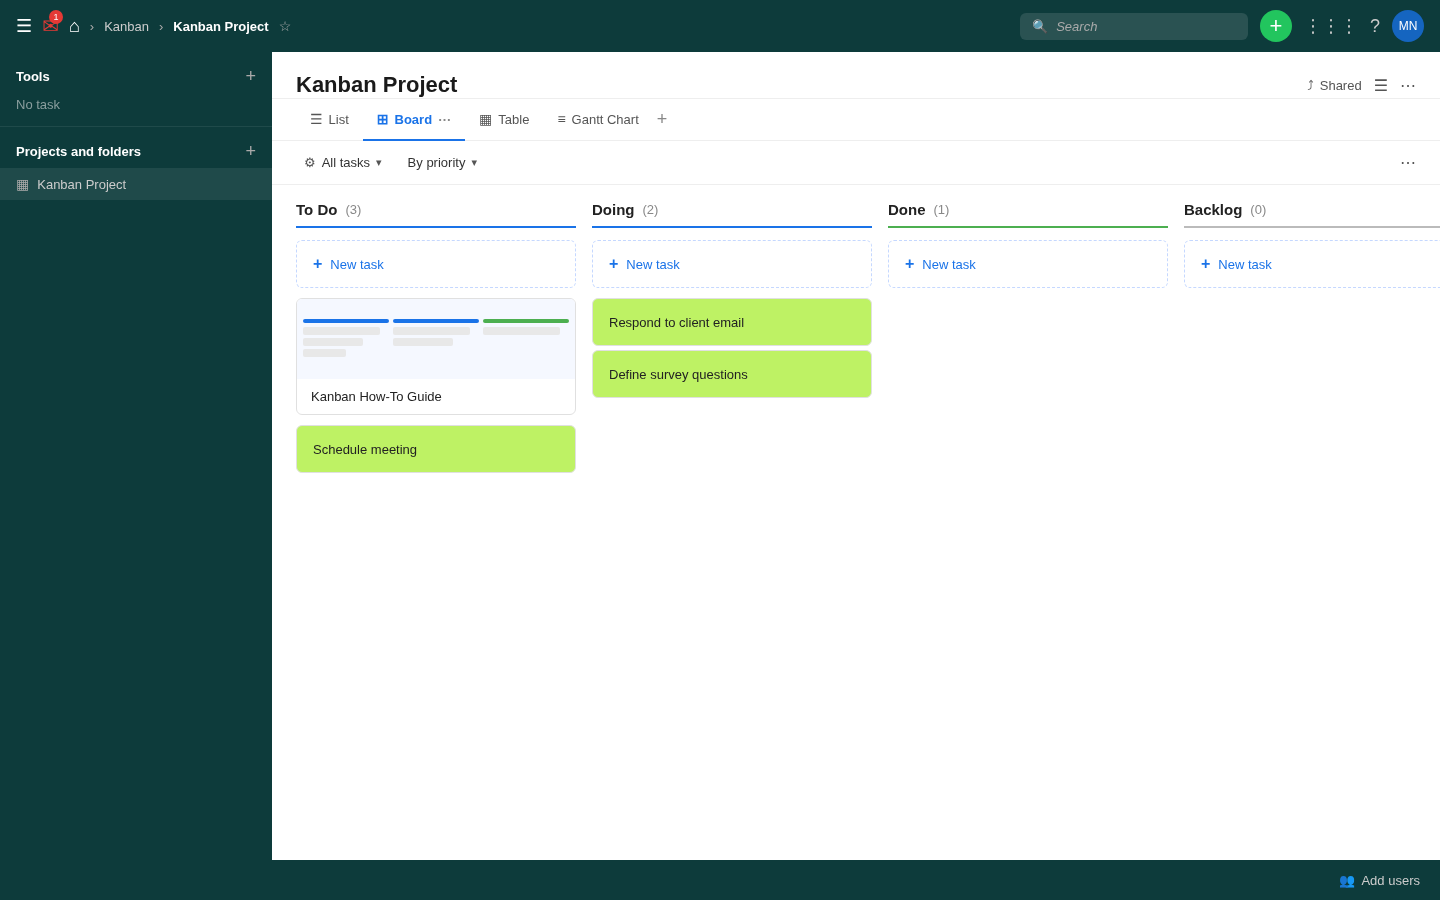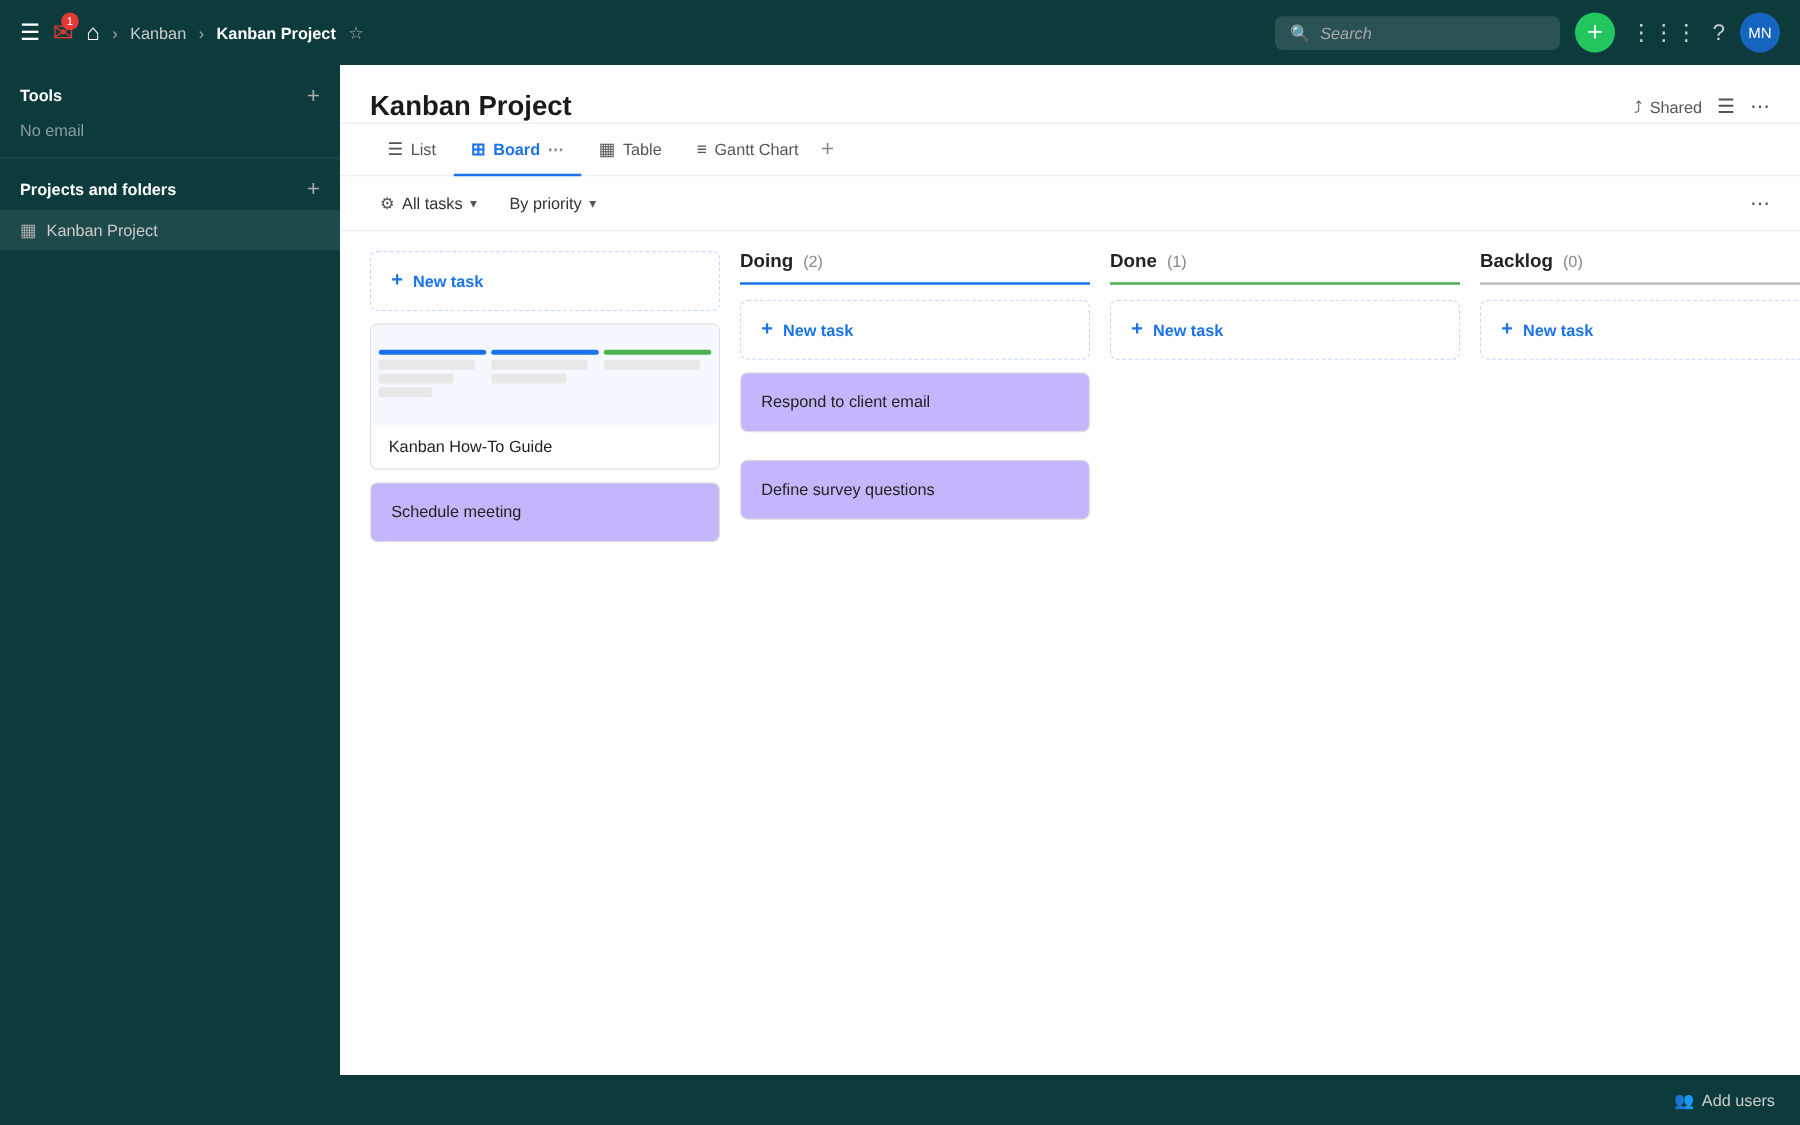--- a/index.html
+++ b/index.html
@@ -119,32 +119,32 @@
     .column { width: 280px; flex-shrink: 0; }
     .column-header { display: flex; align-items: center; gap: 8px; padding-bottom: 8px; border-bottom: 2px solid #1a73e8; margin-bottom: 12px; }
     .column-header.doing { border-color: #1a73e8; }
     .column-header.done { border-color: #4caf50; }
     .column-header.backlog { border-color: #bbb; }
     .column-title { font-size: 15px; font-weight: 600; color: #222; }
     .column-count { font-size: 13px; color: #888; }
 
     
     .card {
-      background: #c4b5fd; border: 1px solid #e0e0e0; border-radius: 6px;
-      padding: 14px 16px; margin-bottom: 22px; cursor: pointer;
+      background: #bef264; border: 1px solid #e0e0e0; border-radius: 6px;
+      padding: 14px 16px; margin-bottom: 4px; cursor: pointer;
     }
     .card-title { font-size: 13px; color: #222; }
 
     .new-task-card {
       background: #fff; border: 1.5px dashed #c5d8ff; border-radius: 6px;
       padding: 14px 16px; margin-bottom: 10px; cursor: pointer;
       display: flex; align-items: center; gap: 8px;
     }
     .new-task-plus { color: #1a73e8; font-size: 16px; font-weight: 700; }
-    .new-task-label { color: #1a73e8; font-size: 13px; font-weight: 700; }
+    .new-task-label { color: #1a73e8; font-size: 13px; font-weight: 400; }
 
     
     .thumbnail-card {
       background: #fff; border: 1px solid #e0e0e0; border-radius: 6px;
       margin-bottom: 10px; cursor: pointer; overflow: hidden;
     }
     .thumbnail-image {
       width: 100%; height: 80px; background: #f5f8ff;
       display: flex; align-items: center; justify-content: center; overflow: hidden;
     }
@@ -195,21 +195,21 @@
   </div>
 </div>
 
 <div class="layout">
 
   <div class="sidebar">
     <div class="sidebar-section-header">
       <span class="sidebar-section-title">Tools</span>
       <button class="sidebar-add-btn">+</button>
     </div>
-    <div class="sidebar-empty">No email</div>
+    <div class="sidebar-empty">No task</div>
     <div class="sidebar-divider"></div>
     <div class="sidebar-section-header">
       <span class="sidebar-section-title">Projects and folders</span>
       <button class="sidebar-add-btn">+</button>
     </div>
     <div class="sidebar-item">
       <span class="sidebar-item-icon">▦</span>
       <span>Kanban Project</span>
     </div>
   </div>
@@ -258,20 +258,24 @@
       <button class="filter-btn">
         <span>By priority</span>
         <span class="chevron-icon">▾</span>
       </button>
       <span class="toolbar-more">⋯</span>
     </div>
 
     <div class="board">
 
       <div class="column">
+        <div class="column-header">
+          <span class="column-title">To Do</span>
+          <span class="column-count">(3)</span>
+        </div>
         <div class="new-task-card">
           <span class="new-task-plus">+</span>
           <span class="new-task-label">New task</span>
         </div>
 
         <div class="thumbnail-card">
           <div class="thumbnail-image">
             <div class="mini-board">
               <div class="mini-col">
                 <div class="mini-col-header blue"></div>

